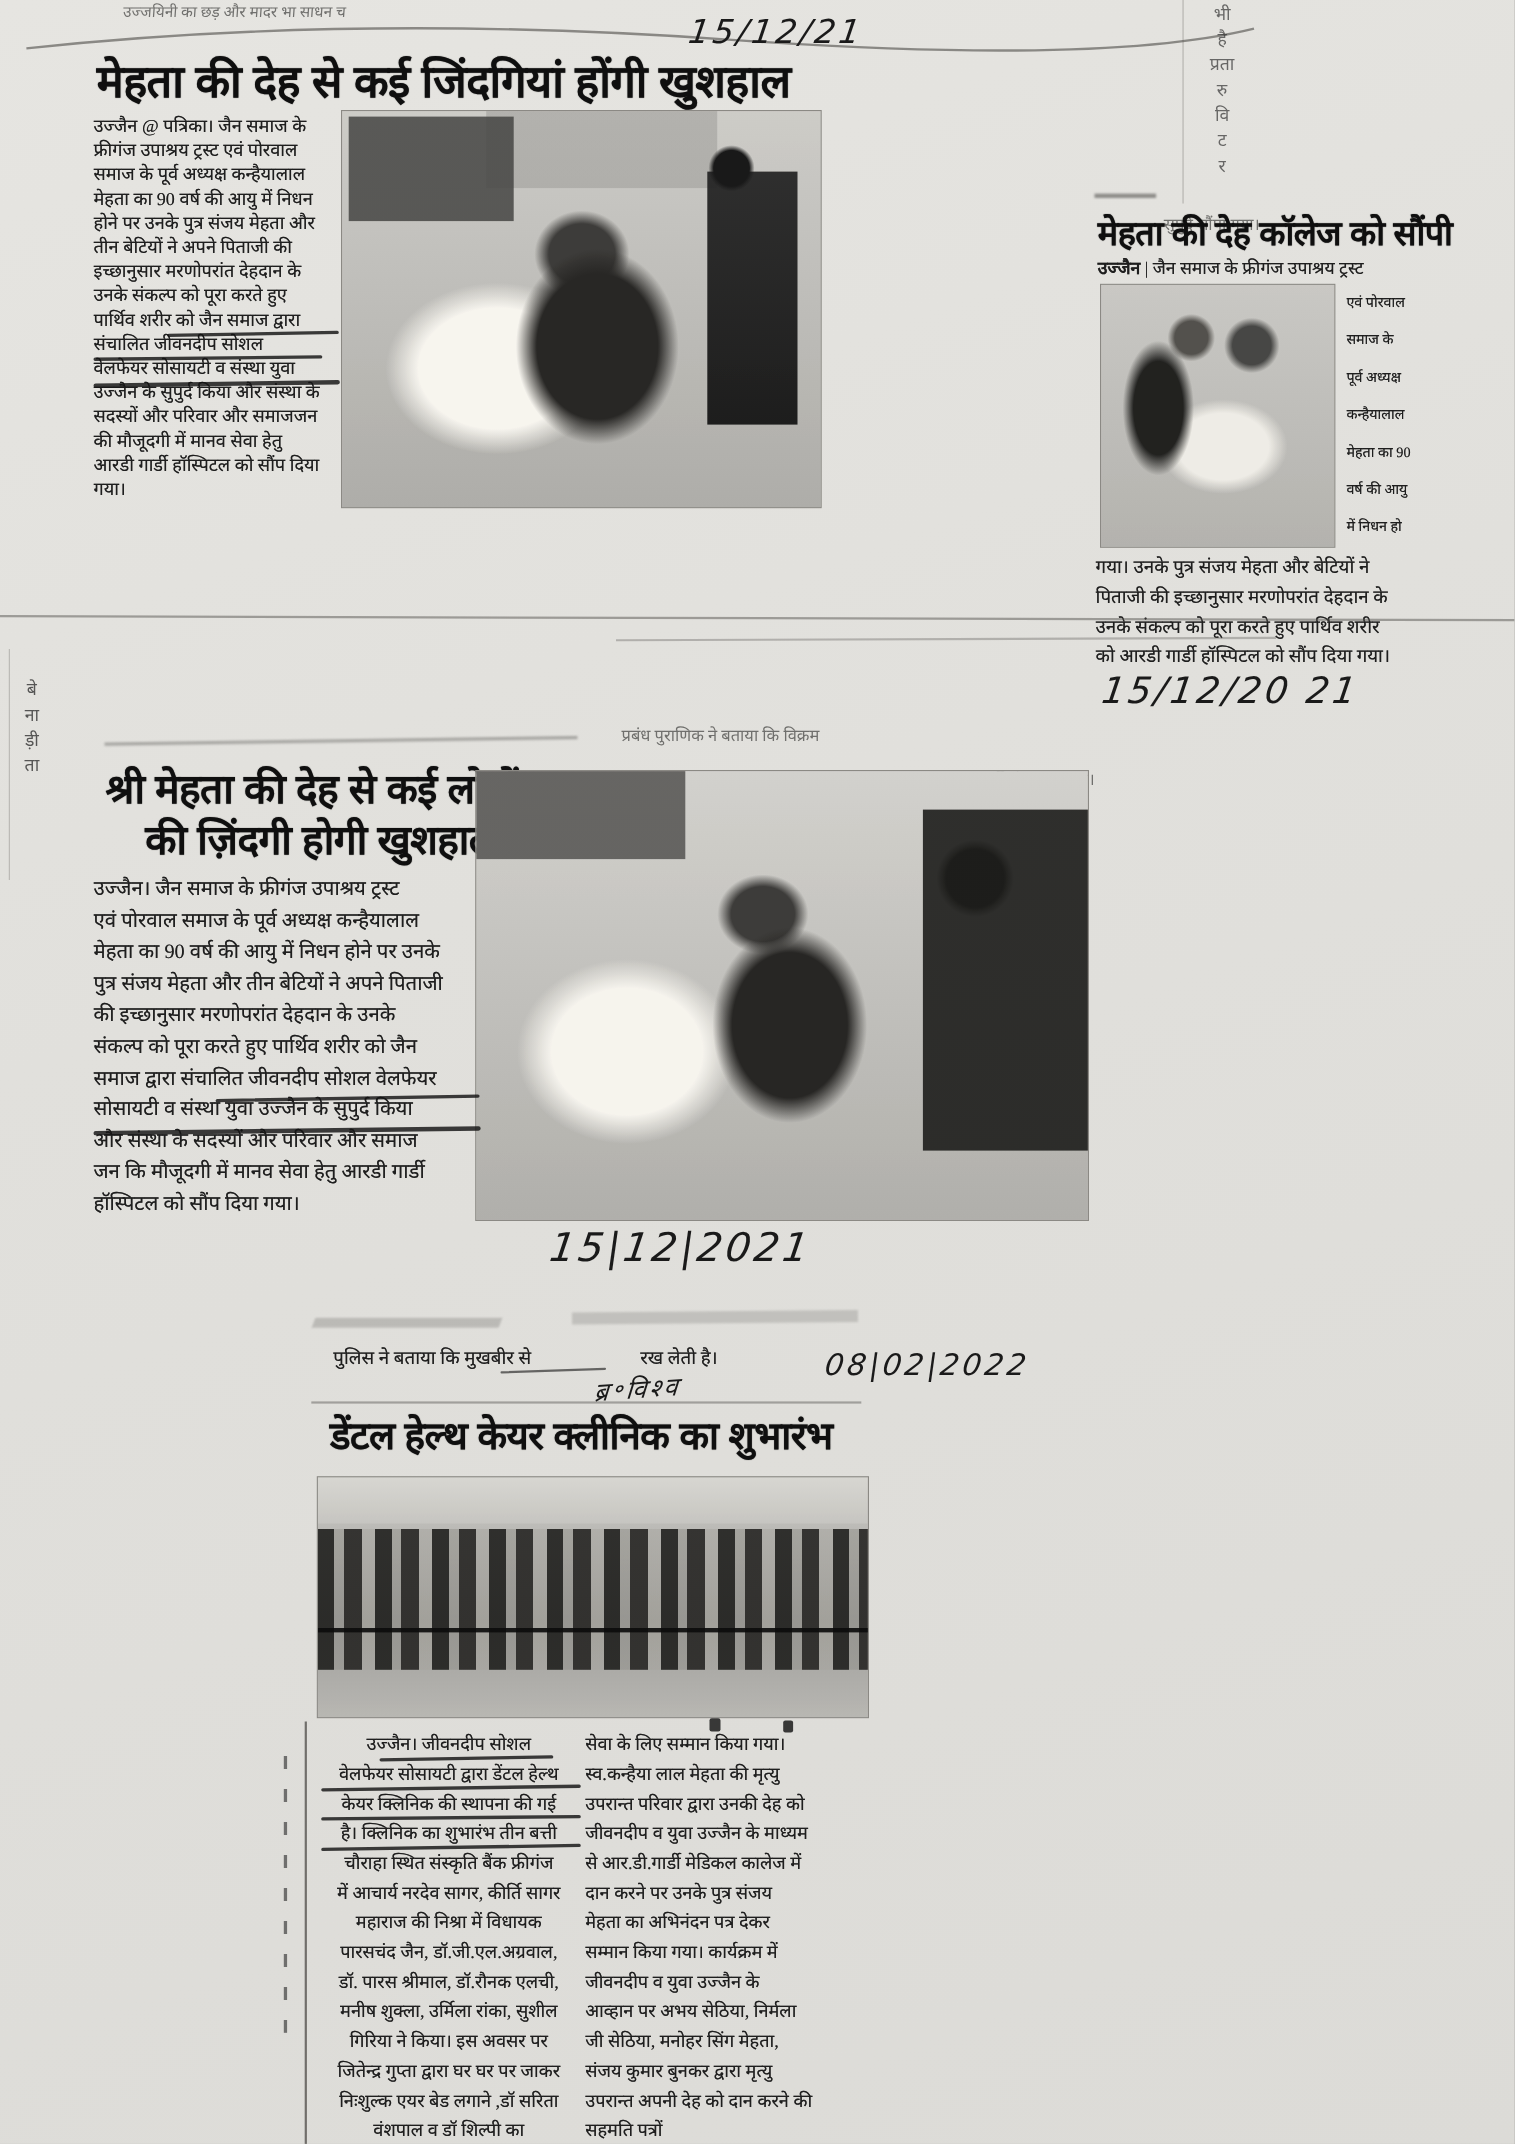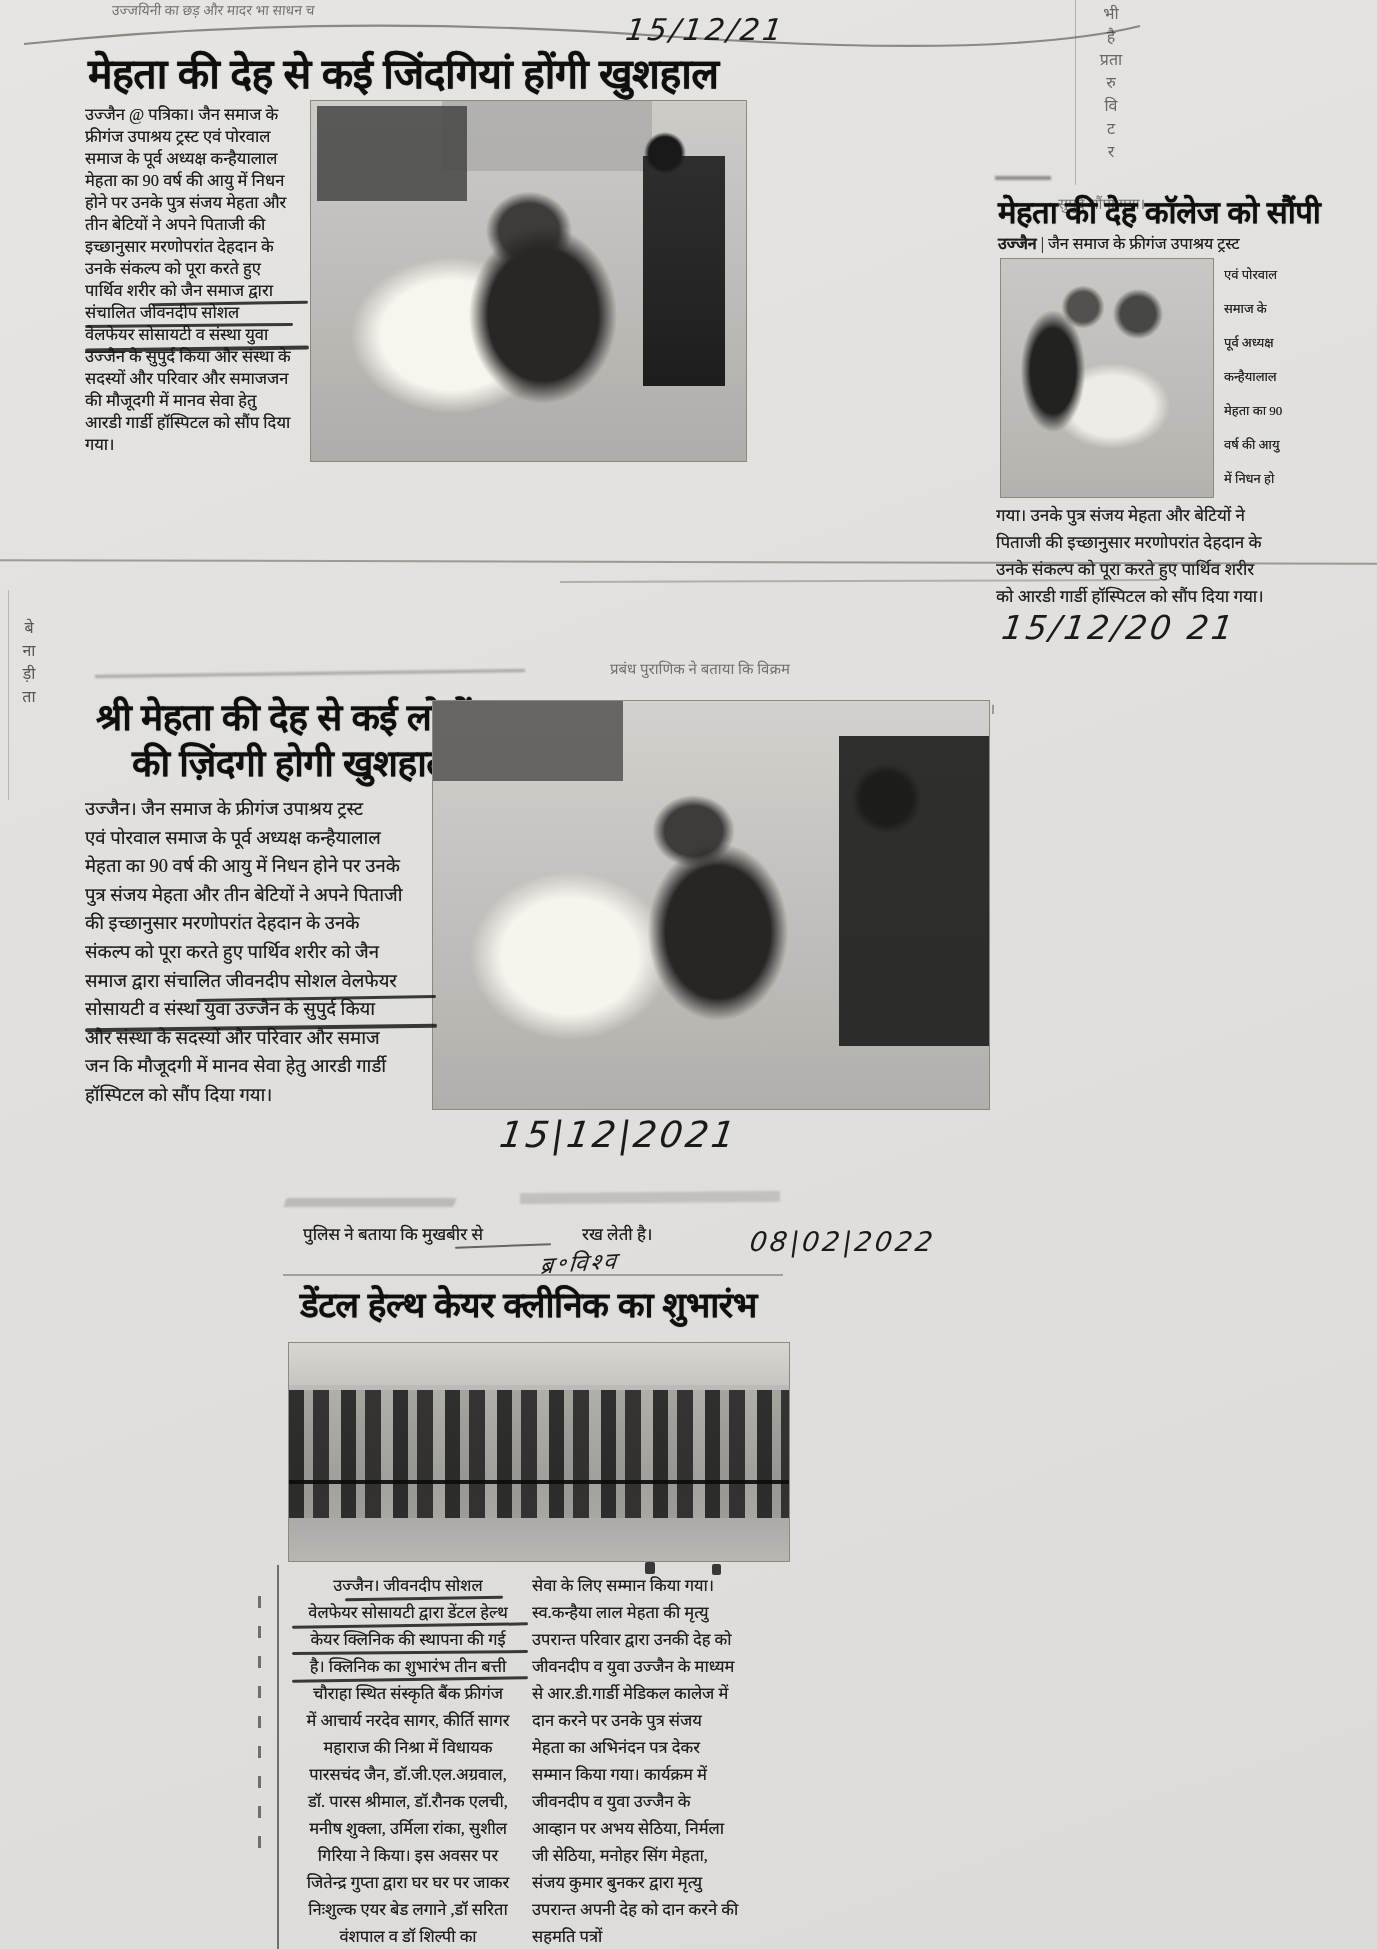--- a/index.html
+++ b/index.html
@@ -149,21 +149,21 @@
       <div class="ln">पिताजी की इच्छानुसार मरणोपरांत देहदान के</div>
       <div class="ln">उनके संकल्प को पूरा करते हुए पार्थिव शरीर</div>
       <div class="ln">को आरडी गार्डी हॉस्पिटल को सौंप दिया गया।</div>
     </div>
 
   <div class="abs hand" style="left:1002px;top:608px;font-size:33px;">15/12/20 21</div>
 
   <div class="scanline" style="left:0;top:561px;width:1377px;height:2px;opacity:.5;transform:rotate(.15deg);"></div>
   <div class="scanline" style="left:560px;top:580px;width:600px;height:2px;opacity:.35;transform:rotate(-.2deg);"></div>
 
-  <div class="abs faded" style="left:565px;top:658px;font-size:15px;margin-left:45px;">प्रबंध पुराणिक ने बताया कि विक्रम</div>
+  <div class="abs faded" style="left:565px;top:658px;font-size:15px;">प्रबंध पुराणिक ने बताया कि विक्रम</div>
   <div class="abs faded" style="left:905px;top:698px;font-size:15px;">दिसंबर तक हाग।</div>
   <div class="smudge" style="left:95px;top:672px;width:430px;height:3px;opacity:.35;transform:rotate(-.8deg);"></div>
 
   <div class="abs headline" style="left:96px;top:690px;font-size:37px;">श्री मेहता की देह से कई लोगों</div>
   <div class="abs headline" style="left:132px;top:736px;font-size:37px;">की ज़िंदगी होगी खुशहाल</div>
 
   <div class="abs col news" style="left:85px;top:795px;width:354px;font-size:18.5px;line-height:28.6px;">
 
   <div class="ln">उज्जैन। जैन समाज के फ्रीगंज उपाश्रय ट्रस्ट</div>
       <div class="ln">एवं पोरवाल समाज के पूर्व अध्यक्ष कन्हैयालाल</div>

